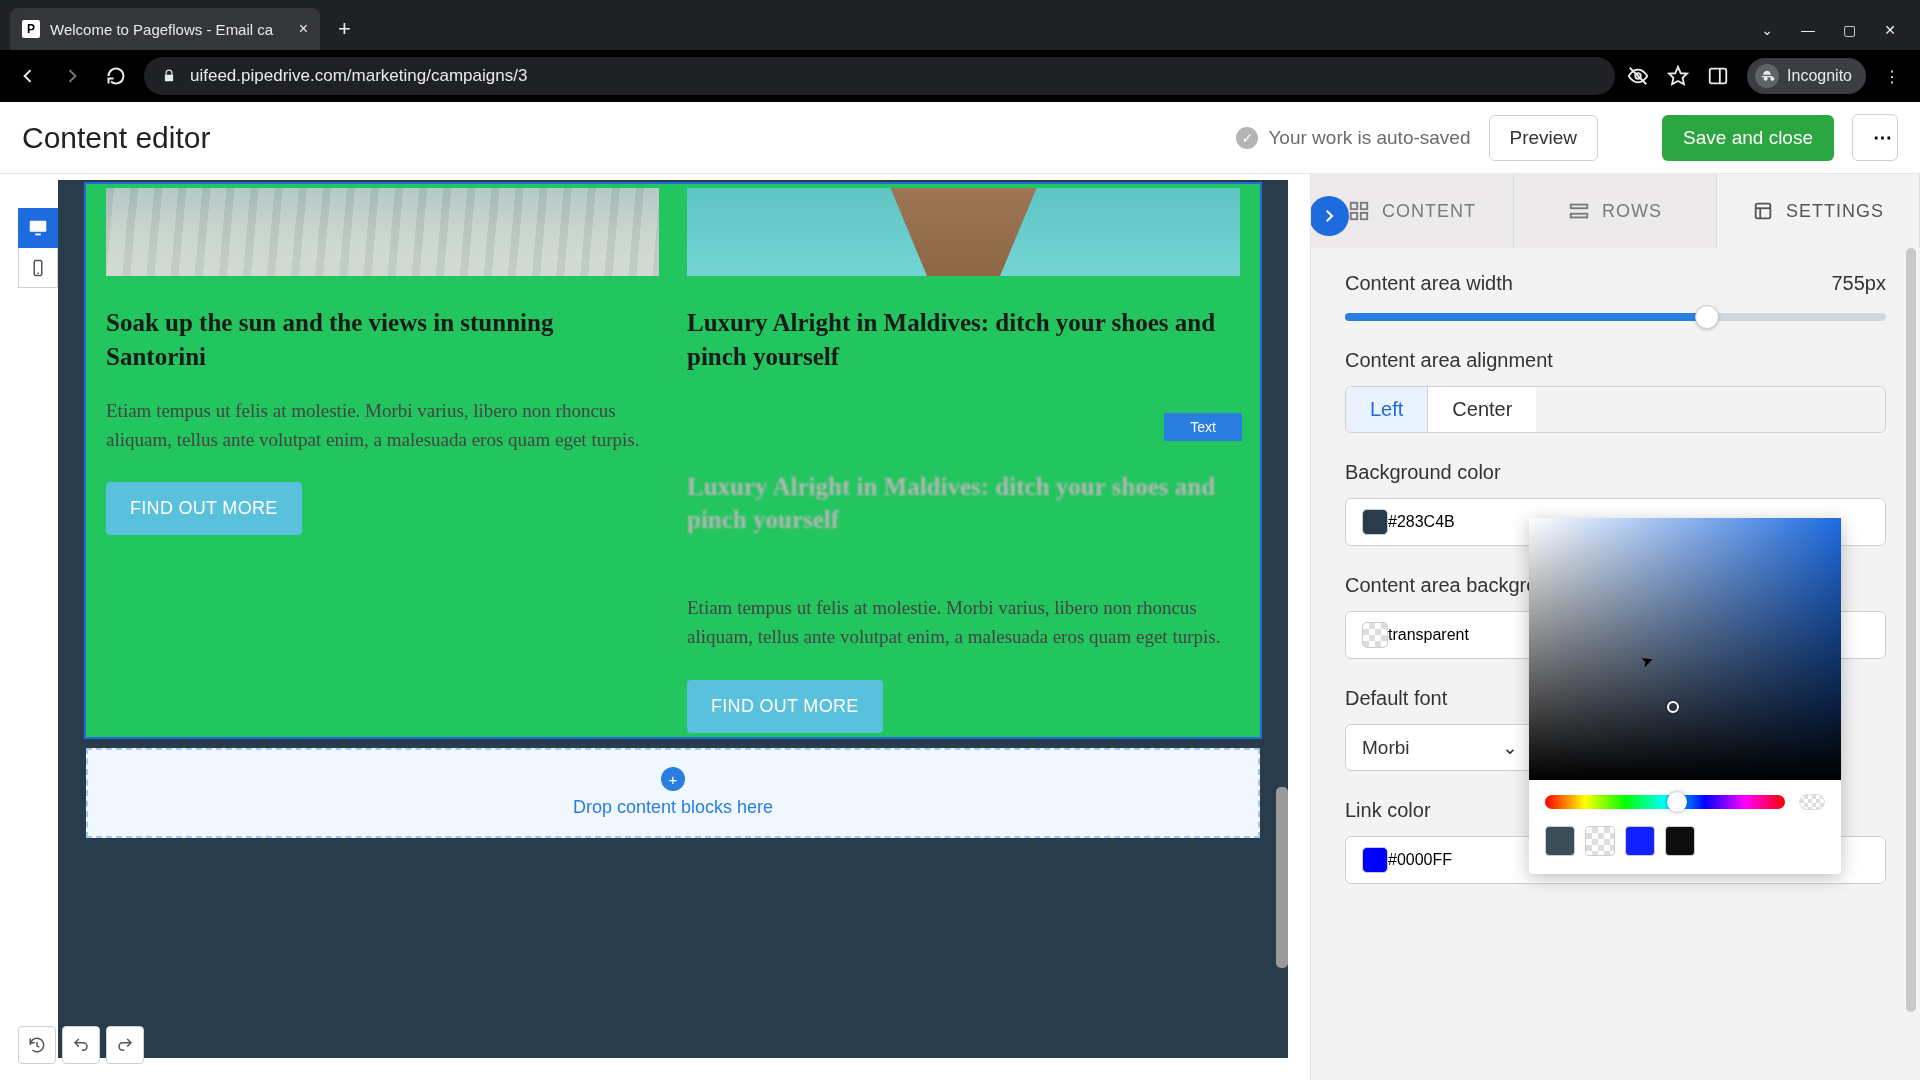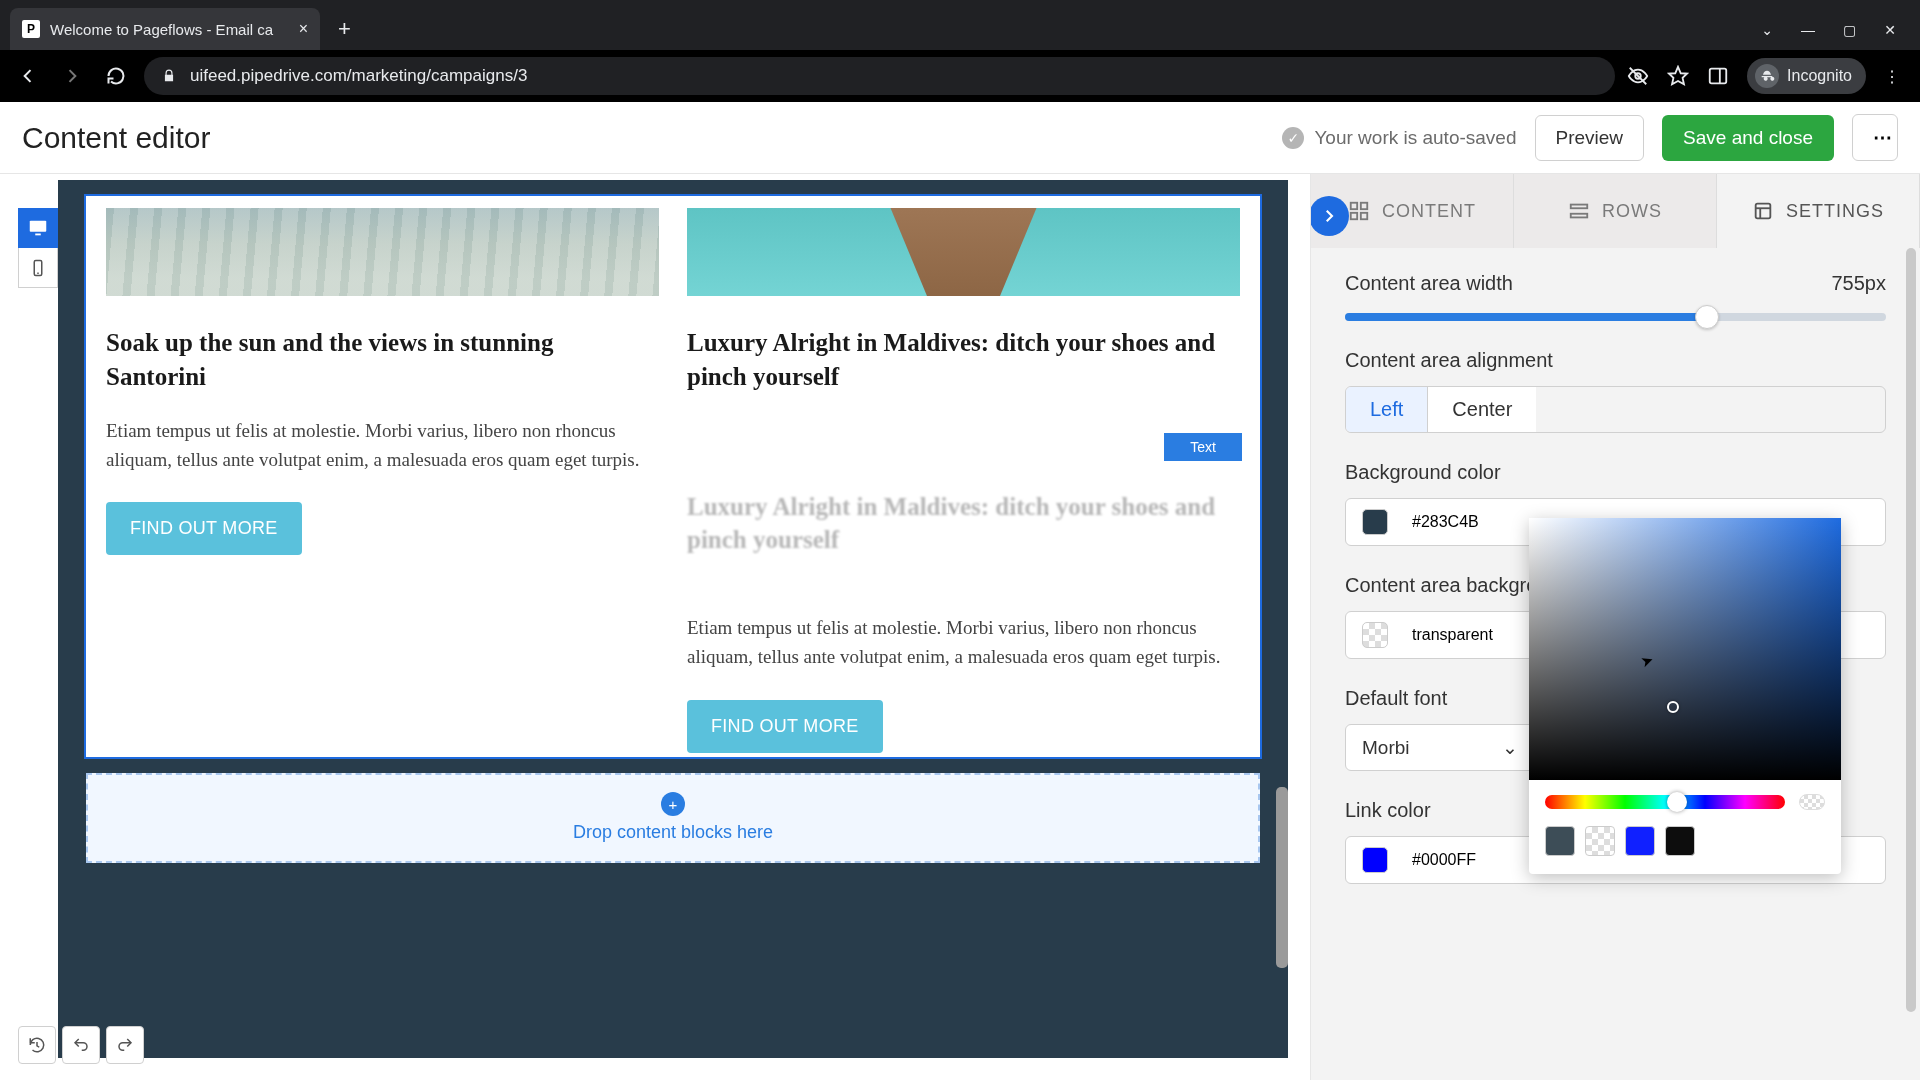--- a/index.html
+++ b/index.html
@@ -25,33 +25,33 @@
 .incog-ico { width: 24px; height: 24px; border-radius: 50%; background: #5f6368; display: flex; align-items: center; justify-content: center; font-size: 14px; }
 
 
 .app-header { height: 72px; display: flex; align-items: center; padding: 0 22px; border-bottom: 1px solid #e6e6e6; gap: 40px; }
 .app-title { font-size: 30px; font-weight: 500; color: #222; }
 .header-right { margin-left: auto; display: flex; align-items: center; gap: 18px; }
 .autosave { display: flex; align-items: center; gap: 10px; color: #6b6b6b; font-size: 19px; }
 .autosave-ico { width: 22px; height: 22px; border-radius: 50%; background: #b5b5b5; display: flex; align-items: center; justify-content: center; color: #fff; font-size: 14px; }
 .btn { padding: 11px 20px; border-radius: 6px; font-size: 19px; font-weight: 500; cursor: pointer; border: 1px solid transparent; }
 .btn-secondary { background: #fff; border-color: #d0d0d0; color: #333; }
-.btn-primary { background: #2ca640; color: #fff; }
+.btn-primary { background: #2ca640; color: #fff; margin-left: 46px; }
 .btn-more { width: 46px; text-align: center; background: #fff; border-color: #d0d0d0; font-weight: bold; }
 
 
 .main { display: flex; height: calc(1080px - 50px - 52px - 72px); }
 .canvas-wrap { flex: 1; background: #fff; position: relative; padding: 6px 22px 22px 58px; }
 .view-switch { position: absolute; left: 18px; top: 34px; display: flex; flex-direction: column; gap: 0; }
 .view-btn { width: 40px; height: 40px; border: 1px solid #d0d0d0; display: flex; align-items: center; justify-content: center; cursor: pointer; background: #fff; }
 .view-btn.active { background: #1e6be0; color: #fff; border-color: #1e6be0; }
 .preview-circle { position: absolute; left: 128px; top: 30px; width: 48px; height: 48px; border-radius: 50%; background: #1e6be0; display: flex; align-items: center; justify-content: center; color: #fff; cursor: pointer; }
 
 .canvas-outer { background: #283c4b; padding: 0 28px 28px; height: 100%; overflow: hidden; position: relative; }
-.canvas-inner { background: #ffffff; margin: 16px auto; padding: 12px 0 4px; outline: 2px solid #1e6be0; outline-offset: 0; }
+.canvas-inner { background: #22c55e; margin: 4px auto; padding: 4px 0 4px; outline: 2px solid #1e6be0; outline-offset: 0; }
 .two-col { display: flex; gap: 28px; padding: 0 20px; }
 .col { flex: 1; position: relative; }
 .col-img { width: 100%; height: 88px; background: #b5b5b5; }
 .img-santorini { background: linear-gradient(#9bb7c4,#c7d3cc 40%,#dfe6de 80%); position: relative; overflow: hidden; }
 .img-santorini::after { content: ''; position: absolute; inset: 0; background: repeating-linear-gradient(95deg,#a9bcb4 0 8px,#c7d3cc 8px 24px); opacity: .6; }
 .img-maldives { background: linear-gradient(#5ec4c4,#74d4d4); position: relative; overflow: hidden; }
 .img-maldives::before { content: ''; position: absolute; left: 35%; right: 35%; top: 0; bottom: 0; background: linear-gradient(#9e7655,#8d6645); clip-path: polygon(6% 0,94% 0,72% 100%,28% 100%); }
 .card-title { font-size: 25px; font-weight: 700; color: #1a1a1a; line-height: 1.35; margin: 30px 0 22px; font-family: Georgia, serif; }
 .card-body { font-size: 19px; color: #444; line-height: 1.55; font-family: Liberation Serif, serif; }
 .find-more { display: inline-block; background: #5ac1dc; color: #fff; font-size: 18px; font-weight: 500; padding: 16px 24px; border-radius: 4px; margin-top: 28px; cursor: pointer; letter-spacing: .3px; }
@@ -78,21 +78,21 @@
 .setting-head { display: flex; justify-content: space-between; font-size: 20px; color: #333; }
 .slider { position: relative; height: 8px; background: #d0d7df; border-radius: 4px; margin-top: 4px; }
 .slider-fill { position: absolute; left: 0; top: 0; bottom: 0; width: 67%; background: #2a7de1; border-radius: 4px; }
 .slider-thumb { position: absolute; top: -8px; left: 67%; width: 24px; height: 24px; border-radius: 50%; background: #fff; border: 1px solid #ccc; box-shadow: 0 1px 3px rgba(0,0,0,.2); transform: translateX(-50%); }
 
 .seg { display: inline-flex; border: 1px solid #d0d0d0; border-radius: 6px; overflow: hidden; }
 .seg-btn { padding: 11px 24px; font-size: 20px; background: #fff; cursor: pointer; color: #333; }
 .seg-btn.active { background: #eaf2ff; color: #1e6be0; }
 .seg-btn + .seg-btn { border-left: 1px solid #d0d0d0; }
 
-.color-field { display: inline-flex; align-items: center; gap: 24px; border: 1px solid #d0d0d0; border-radius: 6px; padding: 10px 16px; background: #fff; min-width: 180px; }
+.color-field { display: inline-flex; align-items: center; gap: 0; border: 1px solid #d0d0d0; border-radius: 6px; padding: 10px 16px; background: #fff; min-width: 180px; }
 .swatch { width: 26px; height: 26px; border-radius: 5px; border: 1px solid #ccc; }
 .swatch-trans { background: repeating-conic-gradient(#ddd 0 25%, #fff 0 50%) 0 0/12px 12px; }
 
 .select-field { display: inline-flex; align-items: center; justify-content: space-between; border: 1px solid #d0d0d0; border-radius: 6px; padding: 11px 16px; background: #fff; width: 190px; font-size: 19px; color: #333; cursor: pointer; }
 
 
 .picker { position: absolute; top: 270px; left: 218px; width: 312px; background: #fff; border-radius: 4px; box-shadow: 0 4px 18px rgba(0,0,0,.25); z-index: 10; padding-bottom: 14px; }
 .picker-sv { width: 100%; height: 262px; position: relative; background: linear-gradient(to top, #000, transparent), linear-gradient(to right, #fff, #1e6be0); }
 .picker-cursor { position: absolute; width: 12px; height: 12px; border: 2px solid #fff; border-radius: 50%; left: 46%; top: 72%; transform: translate(-50%,-50%); box-shadow: 0 0 3px rgba(0,0,0,.5); }
 .mouse-cursor { position: absolute; left: 36%; top: 51%; font-size: 15px; transform: rotate(-20deg); }

